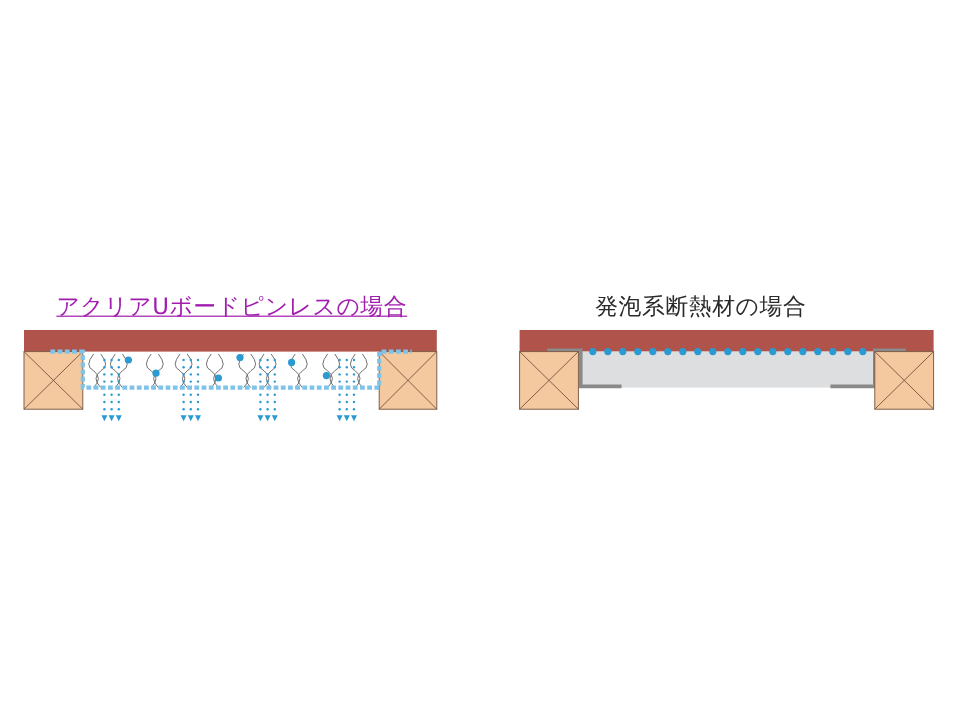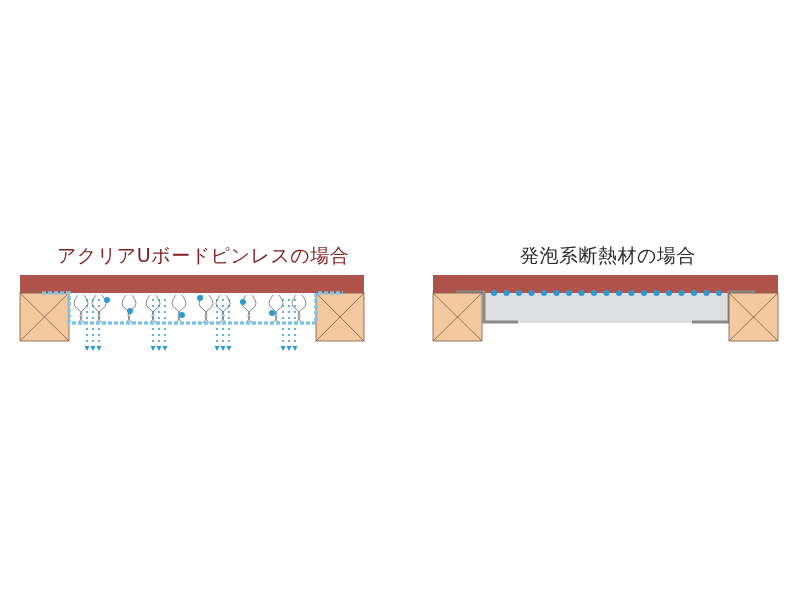--- a/index.html
+++ b/index.html
@@ -1,19 +1,19 @@
 <!DOCTYPE html>
 <html><head>
 <meta charset="utf-8">
 <style>
   html, body { margin: 0; padding: 0; background: #ffffff; }
   body { width: 800px; height: 600px; position: relative; overflow: hidden; font-family: "DejaVu Sans", sans-serif; }
   .title { position: absolute; font-size: 19px; white-space: nowrap; letter-spacing: 0.5px; }
-  #left-title { left: 57px; top: 243px; color: #7f1d1d; }
-  #right-title { left: 520px; top: 243px; color: #2b2b2b; }
+  #left-title { left: 47px; top: 243px; color: #a21caf; text-decoration: underline; }
+  #right-title { left: 496px; top: 243px; color: #2b2b2b; }
   svg { position: absolute; left: 0; top: 0; }
 </style>
 </head>
 <body>
 
 <div class="title" id="left-title">アクリアUボードピンレスの場合</div>
 <div class="title" id="right-title">発泡系断熱材の場合</div>
 
 <svg width="800" height="600" viewBox="0 0 800 600">
   <defs>

